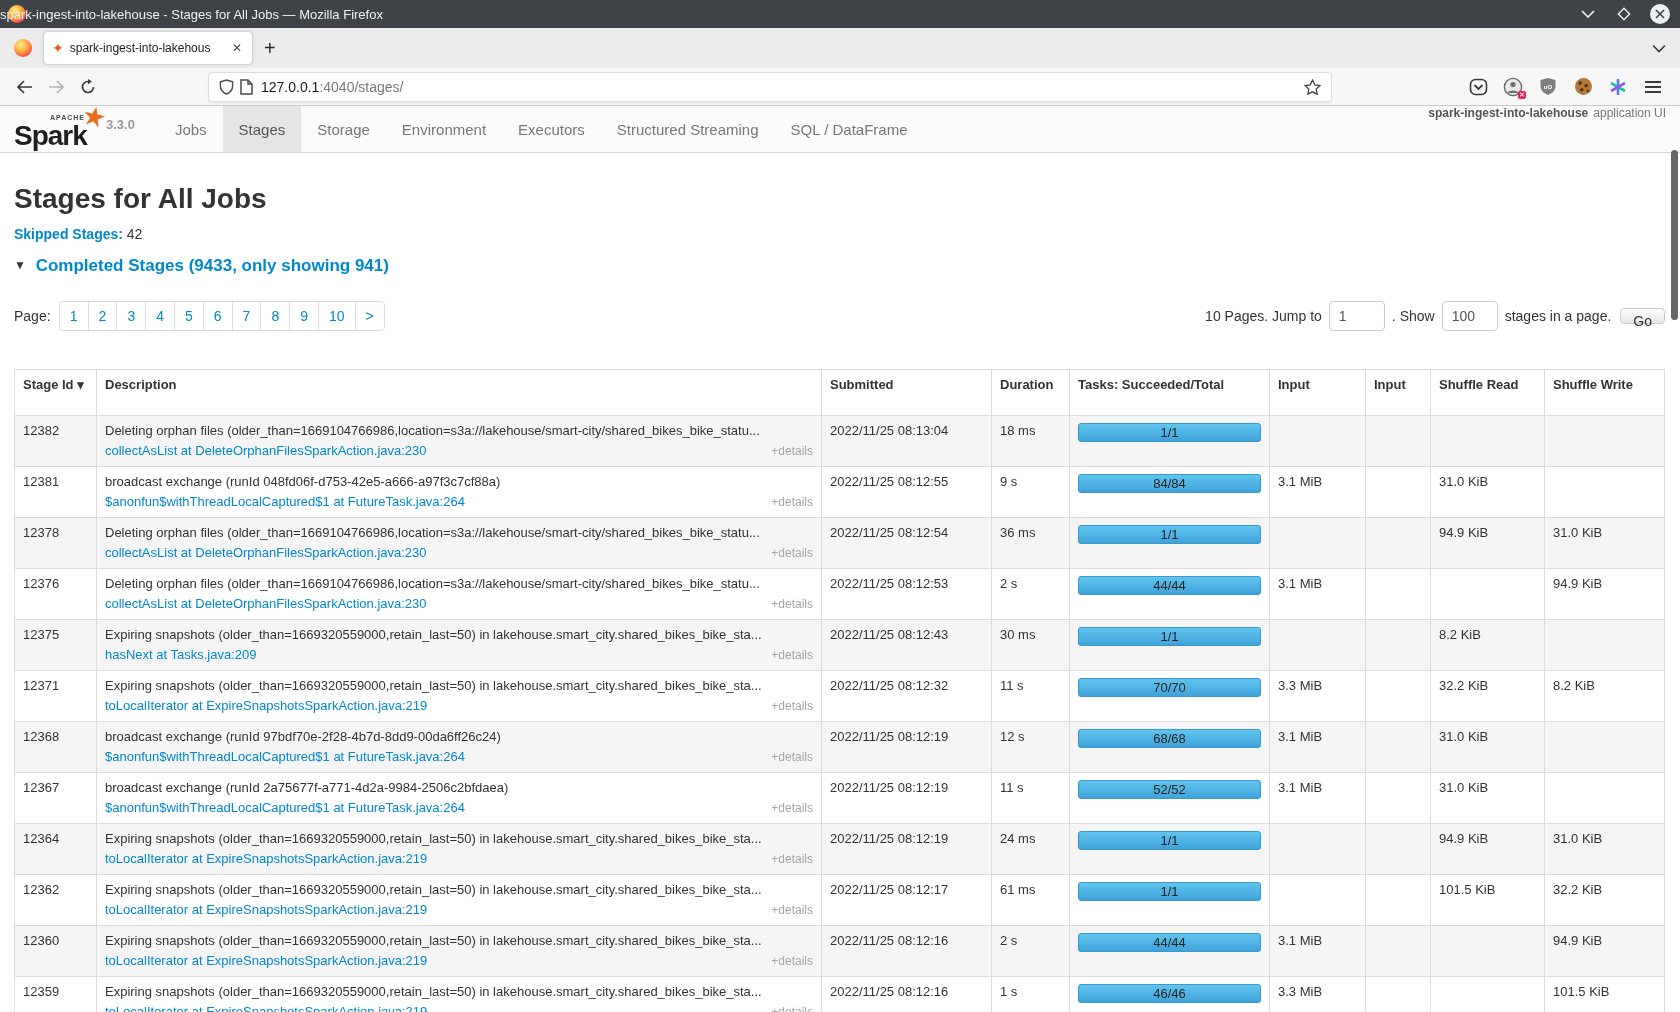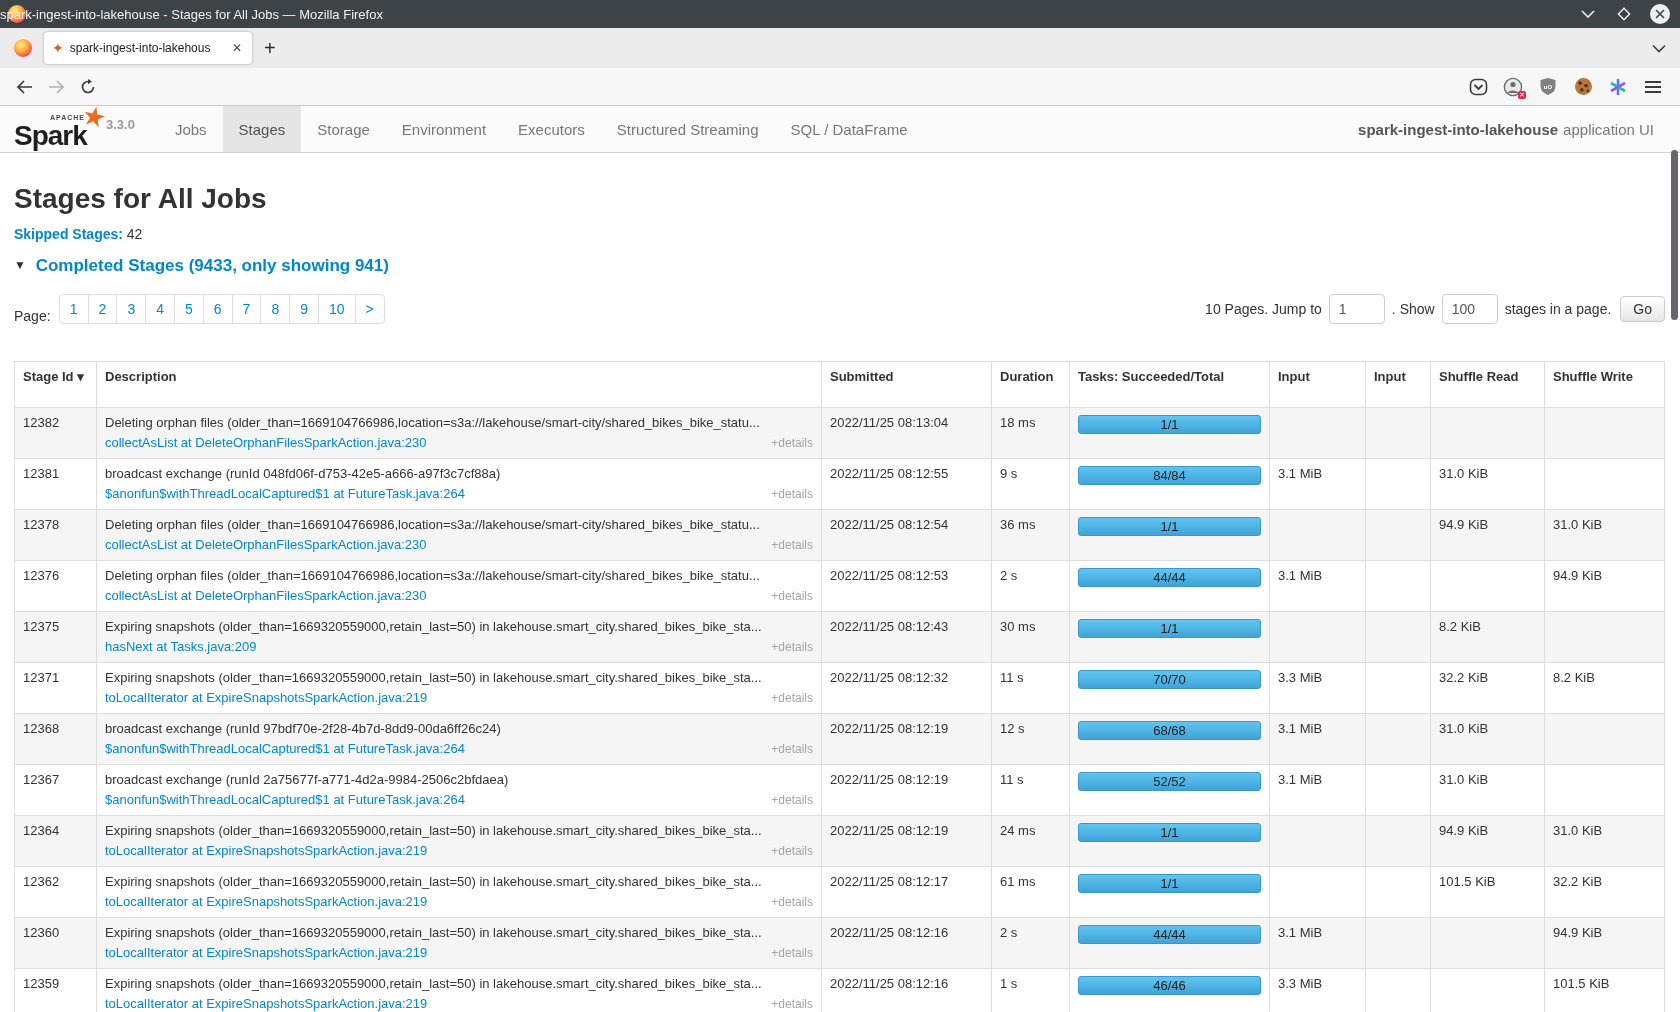--- a/index.html
+++ b/index.html
@@ -52,40 +52,40 @@
   .spark-nav{height:47px;background:#fbfbfb;border-bottom:1px solid #d4d4d4;display:flex;align-items:stretch}
   .brand{display:flex;align-items:flex-end;padding:0 10px 0 14px}
   .logo{position:relative;width:86px;height:44px}
   .logo .apache{position:absolute;top:6px;left:36px;font-size:7px;font-weight:bold;letter-spacing:1px;color:#4a4a4a}
   .logo .word{position:absolute;bottom:0;left:0;font-size:28px;font-weight:bold;letter-spacing:-1px;color:#1f1f1f}
   .logo .star{position:absolute;top:-4px;right:-6px;color:#ed6a1f;font-size:27px;transform:rotate(12deg);line-height:1}
   .version{font-size:13px;font-weight:bold;color:#9a9a9a;margin:0 0 20px 6px}
   .nav-items{display:flex;align-items:stretch;margin-left:14px}
   .nav-item{padding:0 16px;display:flex;align-items:center;font-size:15px;color:#777;cursor:pointer}
   .nav-item.active{background:#e5e5e5;color:#555}
-  .app-name{margin-left:auto;display:flex;align-items:center;padding-right:26px;font-size:15px;color:#777;white-space:nowrap}
+  .app-name{margin-left:auto;display:flex;padding-right:14px;font-size:12px;color:#777;white-space:nowrap}
   .app-name b{color:#555;margin-right:5px}
 
   
   .content{padding:0 15px 0 14px}
   h1{font-size:28px;font-weight:bold;color:#333;margin:30px 0 9px;line-height:32px}
   .stat{font-size:14px;line-height:20px}
   .stat .lbl{color:#0088cc;font-weight:bold}
   .section-h{margin-top:10px;font-size:17px;font-weight:bold;color:#0088cc;cursor:pointer;line-height:22px}
   .section-h .arrow{color:#333;font-size:12px;margin-right:5px;vertical-align:2px}
 
-  .pagerow{display:flex;align-items:flex-end;margin-top:15px;height:32px}
+  .pagerow{display:flex;align-items:center;margin-top:23px;height:32px}
   .page-label{font-size:14px;margin-right:8px}
   .pages{display:flex;border:1px solid #ddd;border-radius:4px;background:#fff;overflow:hidden}
   .page-btn{min-width:28px;padding:6px 10px;text-align:center;font-size:14px;color:#0088cc;cursor:pointer;border-left:1px solid #ddd}
   .page-btn:first-child{border-left:none}
   .page-right{margin-left:auto;display:flex;align-items:center;font-size:14px;color:#333}
   .page-input{width:56px;height:30px;border:1px solid #ccc;border-radius:4px;padding:4px 9px;font-size:14px;color:#555;margin:0 7px;
     font-family:"Liberation Sans",sans-serif}
-  .go-btn{height:26px;padding:4px 12px;margin-left:9px;border:1px solid #ccc;border-radius:4px;
+  .go-btn{height:16px;padding:4px 12px;margin-left:9px;border:1px solid #ccc;border-radius:4px;
     background:linear-gradient(#ffffff,#e6e6e6);font-size:14px;color:#333;cursor:pointer;font-family:"Liberation Sans",sans-serif}
 
   table{width:100%;border-collapse:collapse;table-layout:fixed;margin-top:37px}
   th,td{border:1px solid #ddd;padding:6px 8px;font-size:13px;text-align:left;vertical-align:top;overflow:hidden}
   th{font-weight:bold;color:#333;white-space:nowrap;padding-top:7px;padding-bottom:23px}
   tbody tr:nth-child(odd){background:#f5f5f5}
   .cell-line{line-height:18px;white-space:nowrap}
   .desc-line{line-height:18px;white-space:nowrap;overflow:hidden;color:#333}
   .desc-sub{display:flex;justify-content:space-between;align-items:flex-end;line-height:18px;margin-top:2px}
   a.stage-link{color:#0088cc;text-decoration:none;cursor:pointer;white-space:nowrap;overflow:hidden}
@@ -149,20 +149,40 @@
         <path d="M9 1 L15 7 L9 13 M15 7 H1" fill="none" stroke="#b4b4b4" stroke-width="1.7"></path>
       </svg>
   </div>
   <div class="nav-btn">
     <svg width="16" height="16" viewBox="0 0 16 16">
         <path d="M13.5 8 A5.5 5.5 0 1 1 8 2.5" fill="none" stroke="#3a3a3a" stroke-width="1.7"></path>
         <path d="M8 0 L12 2.6 L8 5.2 Z" fill="#3a3a3a"></path>
       </svg>
   </div>
 
+  <div class="urlbar">
+    <span>
+      <svg width="15" height="16" viewBox="0 0 16 17">
+          <path d="M8 1 L14.5 3 V7.5 C14.5 11.8 11.8 14.6 8 16 C4.2 14.6 1.5 11.8 1.5 7.5 V3 Z" fill="none" stroke="#4a4a52" stroke-width="1.5"></path>
+        </svg>
+    </span>
+    <span class="url-sep"></span>
+    <span>
+      <svg width="13" height="16" viewBox="0 0 13 16">
+          <path d="M1 1 H8 L12 5 V15 H1 Z" fill="none" stroke="#4a4a52" stroke-width="1.5"></path>
+          <path d="M8 1 V5 H12" fill="none" stroke="#4a4a52" stroke-width="1.5"></path>
+        </svg>
+    </span>
+    <span class="url-text"><span class="url-host">127.0.0.1</span><span class="url-path">:4040/stages/</span></span>
+    <span class="url-star">
+      <svg width="17" height="16" viewBox="0 0 17 16">
+          <path d="M8.5 1 L10.8 5.8 L16 6.5 L12.2 10.1 L13.1 15.2 L8.5 12.8 L3.9 15.2 L4.8 10.1 L1 6.5 L6.2 5.8 Z" fill="none" stroke="#45454d" stroke-width="1.3"></path>
+        </svg>
+    </span>
+  </div>
 
   <div class="ext-icons">
     <div class="ext-btn">
       <svg width="19" height="18" viewBox="0 0 19 18">
           <rect x="1.5" y="1.5" width="16" height="15" rx="5" fill="none" stroke="#3a3a3a" stroke-width="1.6"></rect>
           <polyline points="5.5,7 9.5,11 13.5,7" fill="none" stroke="#3a3a3a" stroke-width="1.8"></polyline>
         </svg>
     </div>
     <div class="ext-btn">
       <svg width="20" height="20" viewBox="0 0 20 20">

